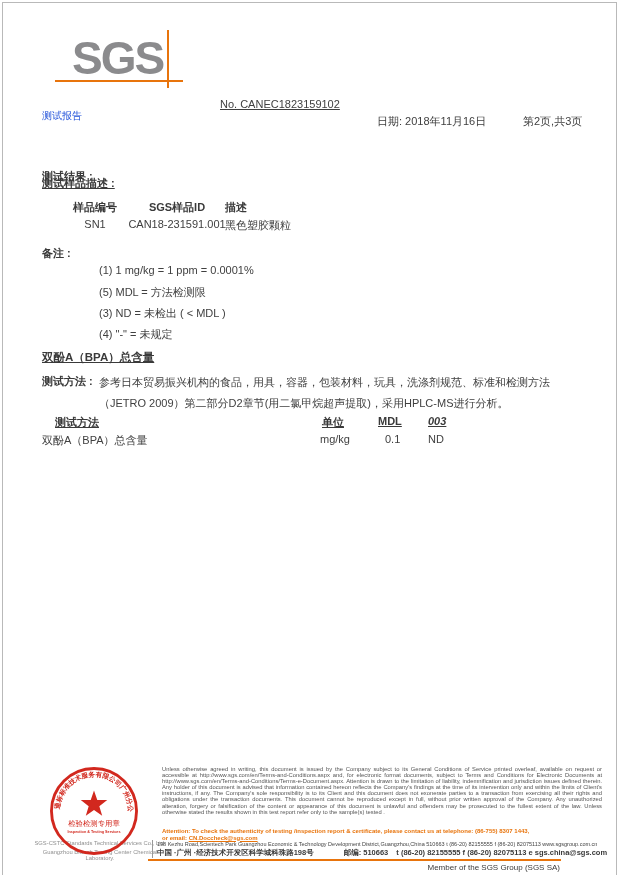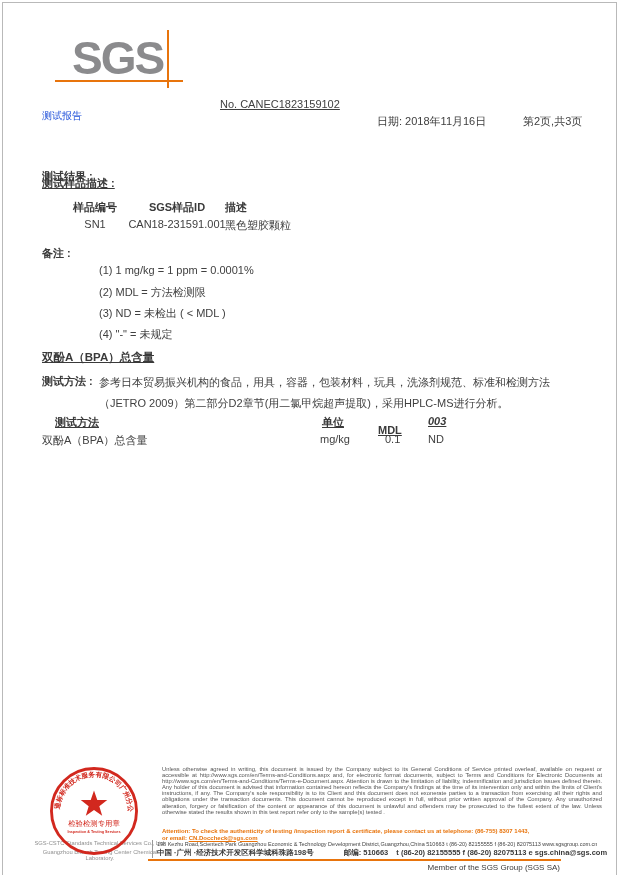--- a/index.html
+++ b/index.html
@@ -46,21 +46,21 @@
   .remark-1 { left:99px; top:285px; }
   .remark-2 { left:99px; top:306px; }
   .remark-3 { left:99px; top:327px; }
 
   .bpa-heading { left:42px; top:350px; font-size:11.5px; }
   .method-label { left:42px; top:374px; }
   .method-text { left:99px; top:372px; width:480px; line-height:21px; }
 
   .rt-h-item { left:55px;  top:415px; }
   .rt-h-unit { left:322px; top:415px; }
-  .rt-h-mdl  { left:378px; top:424px; }
+  .rt-h-mdl  { left:378px; top:415px; }
   .rt-h-001  { left:428px; top:415px; font-style:italic; }
   .rt-v-item { left:42px;  top:433px; }
   .rt-v-unit { left:320px; top:433px; }
   .rt-v-mdl  { left:385px; top:433px; }
   .rt-v-001  { left:428px; top:433px; }
 
   
   .stamp { left:49px; top:766px; width:90px; height:90px; }
   .company-1 { left:30px; top:840px; width:140px; text-align:center; font-size:5.8px; color:#8f8f8f; }
   .company-2 { left:28px; top:849px; width:144px; text-align:center; font-size:5.8px; color:#8f8f8f; }
@@ -106,21 +106,21 @@
 
 <div class="abs sample-h1 fs11 label-bold col-c">样品编号</div>
 <div class="abs sample-h2 fs11 label-bold col-c">SGS样品ID</div>
 <div class="abs sample-h3 fs11 label-bold">描述</div>
 <div class="abs sample-v1 fs11 col-c">SN1</div>
 <div class="abs sample-v2 fs11 col-c">CAN18-231591.001</div>
 <div class="abs sample-v3 fs11">黑色塑胶颗粒</div>
 
 <div class="abs remarks-label fs11 label-bold">备注 :</div>
 <div class="abs remark-0 fs11">(1) 1 mg/kg = 1 ppm = 0.0001%</div>
-<div class="abs remark-1 fs11">(2) MDL = 方法检测限</div>
+<div class="abs remark-1 fs11">(5) MDL = 方法检测限</div>
 <div class="abs remark-2 fs11">(3) ND = 未检出 ( &lt; MDL )</div>
 <div class="abs remark-3 fs11">(4) "-" = 未规定</div>
 
 <div class="abs bpa-heading label-bold u">双酚A（BPA）总含量</div>
 <div class="abs method-label fs11 label-bold">测试方法 :</div>
 <div class="abs method-text fs11">参考日本贸易振兴机构的食品，用具，容器，包装材料，玩具，洗涤剂规范、标准和检测方法（JETRO 2009）第二部分D2章节(用二氯甲烷超声提取)，采用HPLC-MS进行分析。</div>
 
 <div class="abs rt-h-item fs11 label-bold u">测试方法</div>
 <div class="abs rt-h-unit fs11 label-bold u">单位</div>
 <div class="abs rt-h-mdl fs11 label-bold u">MDL</div>

